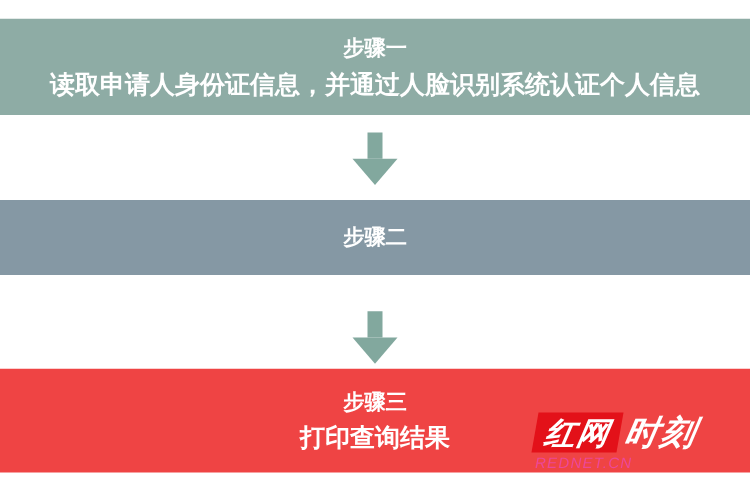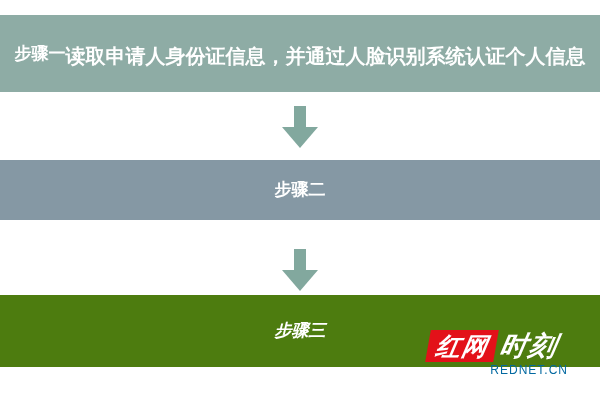--- a/index.html
+++ b/index.html
@@ -13,40 +13,40 @@
     width: 600px;
     height: 400px;
     background: #ffffff;
     overflow: hidden;
   }
   .step {
     position: absolute;
     left: 0;
     width: 600px;
     display: flex;
-    flex-direction: row;
+    flex-direction: column;
     align-items: center;
     justify-content: center;
     color: #ffffff;
     text-align: center;
   }
   .step-title {
     font-size: 17px;
     font-weight: bold;
     line-height: 24px;
   }
   .step-desc {
     font-size: 20px;
     font-weight: bold;
     line-height: 26px;
     margin-top: 4px;
   }
   .step-1 { top: 15px;  height: 77px; background: #8eaca5; }
   .step-2 { top: 160px; height: 60px; background: #8598a4; }
-  .step-3 { top: 295px; height: 72px; background: #4d7c0f; font-style: italic; }
+  .step-3 { top: 295px; height: 83px; background: #ef4444; }
 
   .arrow {
     position: absolute;
     left: 50%;
     transform: translateX(-50%);
     width: 36px;
     display: flex;
     flex-direction: column;
     align-items: center;
   }
@@ -97,24 +97,25 @@
     font-weight: bold;
     font-style: italic;
     letter-spacing: 2px;
     color: #ffffff;
     transform: skewX(-10deg);
     white-space: nowrap;
   }
   .wm-domain {
     margin-top: 1px;
     width: 140px;
-    text-align: right;
+    text-align: left;
     font-size: 12px;
+    font-style: italic;
     letter-spacing: 1px;
-    color: #0369a1;
+    color: #ec4899;
   }
 </style>
 </head>
 <body>
 
 <div class="canvas">
 
   <div class="step step-1">
     <div class="step-title">步骤一</div>
     <div class="step-desc">读取申请人身份证信息，并通过人脸识别系统认证个人信息</div>
@@ -129,20 +130,21 @@
     <div class="step-title">步骤二</div>
   </div>
 
   <div class="arrow arrow-2">
     <div class="arrow-shaft"></div>
     <div class="arrow-head"></div>
   </div>
 
   <div class="step step-3">
     <div class="step-title">步骤三</div>
+    <div class="step-desc">打印查询结果</div>
   </div>
 
   <div class="watermark">
     <div class="wm-row">
       <span class="wm-red">红网</span>
       <span class="wm-rest">时刻</span>
     </div>
     <div class="wm-domain">REDNET.CN</div>
   </div>
 

